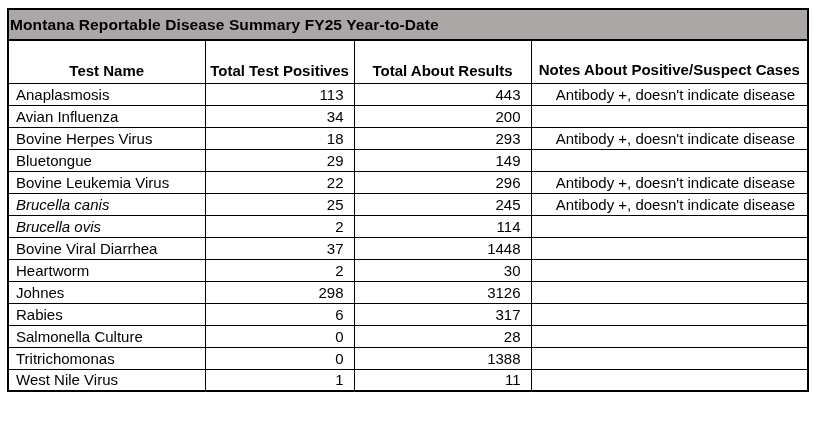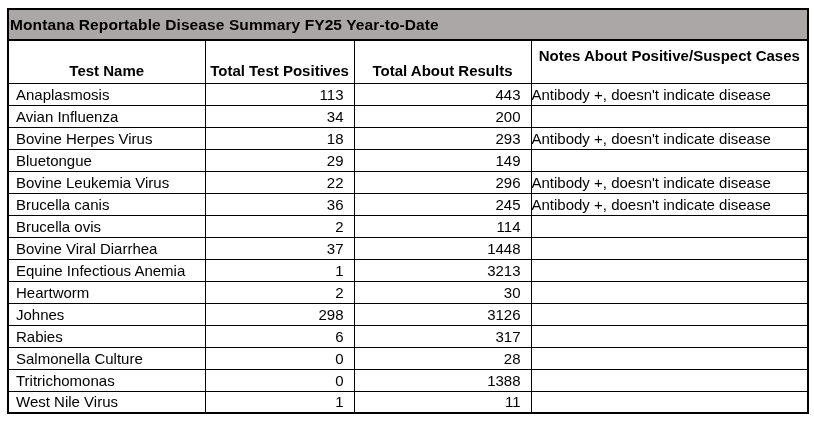--- a/index.html
+++ b/index.html
@@ -37,33 +37,33 @@
     font-weight: bold;
     font-size: 15px;
     text-align: center;
     height: 43px;
     vertical-align: bottom;
     padding: 0 2px 4px 2px;
     background: #ffffff;
   }
   tr.colhead th.ch-notes {
     vertical-align: top;
-    padding-top: 6px;
+    padding-top: 20px;
   }
   tbody td {
     height: 22px;
     font-size: 15px;
     vertical-align: middle;
     padding: 0;
     background: #ffffff;
   }
   td.c-name  { text-align: left;  padding-left: 7px; margin-top: 24px; }
   td.c-num   { text-align: right; padding-right: 10px; }
-  td.c-notes { text-align: left; padding-right: 12px; margin-top: 26px; }
-  tr.italic td.c-name { }
+  td.c-notes { text-align: right; padding-right: 12px; margin-top: 26px; }
+  tr.italic td.c-name { font-style: italic; }
 </style>
 </head>
 <body>
 
 <div class="wrap">
   <table class="summary">
     <colgroup>
       <col style="width:197px">
       <col style="width:149px">
       <col style="width:177px">
@@ -106,40 +106,34 @@
           <td class="c-notes"></td>
         </tr>
         <tr>
           <td class="c-name">Bovine Leukemia Virus</td>
           <td class="c-num">22</td>
           <td class="c-num">296</td>
           <td class="c-notes">Antibody +, doesn't indicate disease</td>
         </tr>
         <tr class="italic">
           <td class="c-name">Brucella canis</td>
-          <td class="c-num">36</td>
+          <td class="c-num">25</td>
           <td class="c-num">245</td>
           <td class="c-notes">Antibody +, doesn't indicate disease</td>
         </tr>
         <tr class="italic">
           <td class="c-name">Brucella ovis</td>
           <td class="c-num">2</td>
           <td class="c-num">114</td>
           <td class="c-notes"></td>
         </tr>
         <tr>
           <td class="c-name">Bovine Viral Diarrhea</td>
           <td class="c-num">37</td>
           <td class="c-num">1448</td>
-          <td class="c-notes"></td>
-        </tr>
-        <tr>
-          <td class="c-name">Equine Infectious Anemia</td>
-          <td class="c-num">1</td>
-          <td class="c-num">3213</td>
           <td class="c-notes"></td>
         </tr>
         <tr>
           <td class="c-name">Heartworm</td>
           <td class="c-num">2</td>
           <td class="c-num">30</td>
           <td class="c-notes"></td>
         </tr>
         <tr>
           <td class="c-name">Johnes</td>

